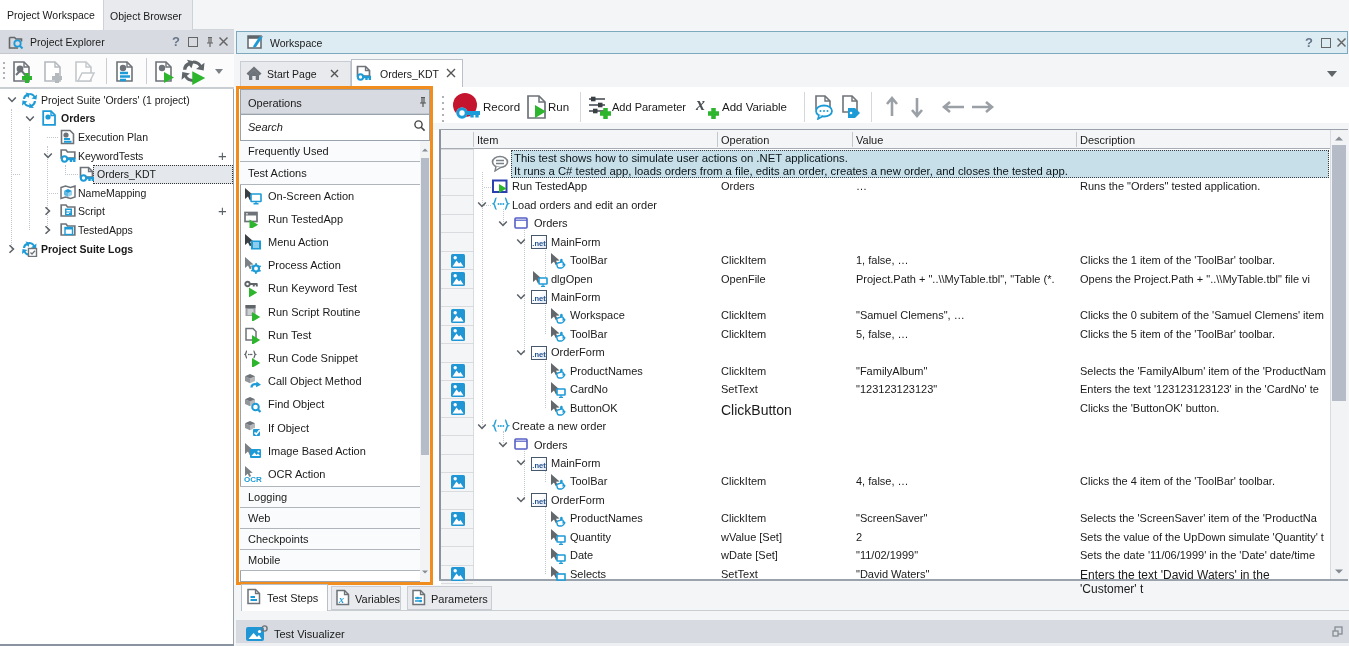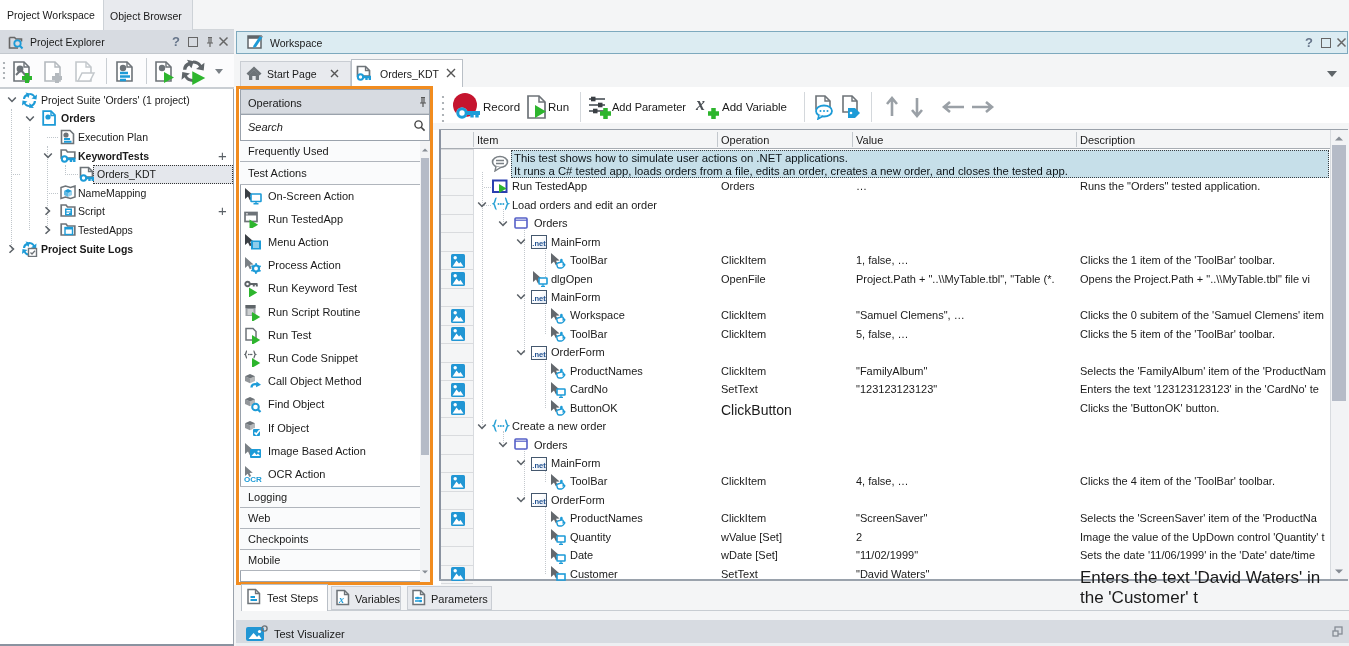--- a/index.html
+++ b/index.html
@@ -110,21 +110,21 @@
   </svg>
 <div class="a" style="left:78px;top:131.0px;font-size:10.5px;font-weight:normal">Execution Plan</div>
 <svg class="a" style="left:43px;top:151px" width="10" height="9" viewBox="0 0 10 9">
     <path d="M1.2 2.5 L5 6.5 L8.8 2.5" fill="none" stroke="#5a6066" stroke-width="1.5"></path>
   </svg>
 <svg class="a" style="left:60px;top:148px" width="17" height="15" viewBox="0 0 17 15">
     <path d="M1.2 2 L6 2 L7.5 4 L14.8 4 L14.8 10 L1.2 10 Z" fill="#fff" stroke="#6d7378" stroke-width="1.7"></path>
     <circle cx="4.5" cy="11" r="2.7" fill="#fff" stroke="#1d9bd7" stroke-width="2"></circle>
     <path d="M7.2 11 L15.5 11 M11 11.2 L11 14 M14.3 11.2 L14.3 14" stroke="#1d9bd7" stroke-width="2.4"></path>
   </svg>
-<div class="a" style="left:78px;top:149.6px;font-size:10.5px;font-weight:bold">KeywordTests</div>
+<div class="a" style="left:78px;top:149.6px;font-size:10.5px;font-weight:normal">KeywordTests</div>
 <div class="a" style="left:218px;top:146.6px;font-size:15px;color:#5a6066">+</div>
 <div class="a" style="left:93px;top:164.9px;width:140px;height:19px;background:#e4e7ec;border:1px dotted #333"></div>
 <svg class="a" style="left:79px;top:166px" width="16" height="16" viewBox="0 0 16 16">
     <path d="M1.5 1.5 L9.5 1.5 L13.5 5.5 L13.5 11 L1.5 11 Z" fill="#fff" stroke="#6d7378" stroke-width="1.7"></path>
     <path d="M9.5 2 L9.5 5.5 L13 5.5" fill="none" stroke="#6d7378" stroke-width="1.3"></path>
     <circle cx="4.5" cy="12" r="2.7" fill="#fff" stroke="#1d9bd7" stroke-width="2"></circle>
     <path d="M7.2 12 L15 12 M10.5 12.2 L10.5 15 M13.8 12.2 L13.8 15" stroke="#1d9bd7" stroke-width="2.4"></path>
   </svg>
 <div class="a" style="left:97px;top:168.2px;font-size:10.5px;font-weight:normal">Orders_KDT</div>
 <svg class="a" style="left:60px;top:185px" width="16" height="15" viewBox="0 0 16 15">
@@ -652,40 +652,40 @@
     <circle cx="4.2" cy="3.8" r="1.7" fill="#fff"></circle>
   </svg>
 <svg class="a" style="left:549px;top:529.3px" width="17" height="16" viewBox="0 0 17 16">
     <path transform="translate(2,0) scale(1)" d="M0 0 L0 11 L3 8.6 L4.8 12.2 L6.8 11.2 L5 7.8 L8.6 7.4 Z" fill="#63686d"></path>
     <rect x="8" y="7" width="8" height="6" rx="0.5" fill="#fff" stroke="#1d9bd7" stroke-width="1.6"></rect>
     <path d="M12 13 L12 15 M10 15.3 L14 15.3" stroke="#1d9bd7" stroke-width="1.2"></path>
   </svg>
 <div class="a" style="left:570px;top:530.8px;font-size:11px">Quantity</div>
 <div class="a" style="left:721px;top:530.8px;font-size:11px;width:128px;overflow:hidden">wValue [Set]</div>
 <div class="a" style="left:856px;top:530.8px;font-size:11px;width:217px;overflow:hidden">2</div>
-<div class="a" style="left:1080px;top:530.8px;font-size:11px;width:249px;overflow:hidden">Image the value of the UpDown control 'Quantity' t</div>
+<div class="a" style="left:1080px;top:530.8px;font-size:11px;width:249px;overflow:hidden">Sets the value of the UpDown simulate 'Quantity' t</div>
 <div class="a" style="left:441px;top:546.0px;width:32px;height:1px;background:#d9dbde"></div>
 <svg class="a" style="left:549px;top:547.7px" width="17" height="16" viewBox="0 0 17 16">
     <path transform="translate(2,0) scale(1)" d="M0 0 L0 11 L3 8.6 L4.8 12.2 L6.8 11.2 L5 7.8 L8.6 7.4 Z" fill="#63686d"></path>
     <rect x="8" y="7" width="8" height="6" rx="0.5" fill="#fff" stroke="#1d9bd7" stroke-width="1.6"></rect>
     <path d="M12 13 L12 15 M10 15.3 L14 15.3" stroke="#1d9bd7" stroke-width="1.2"></path>
   </svg>
 <div class="a" style="left:570px;top:549.2px;font-size:11px">Date</div>
 <div class="a" style="left:721px;top:549.2px;font-size:11px;width:128px;overflow:hidden">wDate [Set]</div>
 <div class="a" style="left:856px;top:549.2px;font-size:11px;width:217px;overflow:hidden">"11/02/1999"</div>
 <div class="a" style="left:1080px;top:549.2px;font-size:11px;width:249px;overflow:hidden">Sets the date '11/06/1999' in the 'Date' date/time</div>
 <div class="a" style="left:441px;top:564.5px;width:32px;height:1px;background:#d9dbde"></div>
 <svg class="a" style="left:549px;top:566.2px" width="17" height="16" viewBox="0 0 17 16">
     <path transform="translate(2,0) scale(1)" d="M0 0 L0 11 L3 8.6 L4.8 12.2 L6.8 11.2 L5 7.8 L8.6 7.4 Z" fill="#63686d"></path>
     <rect x="8" y="8" width="8" height="6" fill="#fff" stroke="#1d9bd7" stroke-width="1.6"></rect>
   </svg>
-<div class="a" style="left:570px;top:567.7px;font-size:11px">Customer</div>
+<div class="a" style="left:570px;top:567.7px;font-size:11px">Selects</div>
 <div class="a" style="left:721px;top:567.7px;font-size:11px;width:128px;overflow:hidden">SetText</div>
 <div class="a" style="left:856px;top:567.7px;font-size:11px;width:217px;overflow:hidden">"David Waters"</div>
-<div class="a" style="left:1080px;top:567.7px;font-size:17px;width:249px;overflow:hidden">Enters the text 'David Waters' in the 'Customer' t</div>
+<div class="a" style="left:1080px;top:567.7px;font-size:12px;width:249px;overflow:hidden">Enters the text 'David Waters' in the 'Customer' t</div>
 <div class="a" style="left:441px;top:582.9px;width:32px;height:1px;background:#d9dbde"></div>
 <svg class="a" style="left:451px;top:567.2px" width="14" height="14" viewBox="0 0 14 14">
     <rect x="0" y="0" width="14" height="14" rx="1.5" fill="#2196d4"></rect>
     <path d="M1.5 12.5 L5.5 6.5 L8 9.5 L9.5 8 L12.5 12.5 Z" fill="#fff"></path>
     <circle cx="4.2" cy="3.8" r="1.7" fill="#fff"></circle>
   </svg>
 <div class="a" style="left:441px;top:177.5px;width:32px;height:1px;background:#d9dbde"></div>
 <div class="a" style="left:441px;top:149px;width:32px;height:1px;background:#d9dbde"></div>
 <div class="a" style="left:1330px;top:130px;width:18px;height:449px;background:#f2f3f5;border-left:1px solid #d8dbdf"></div>
 <svg class="a" style="left:1334px;top:134px" width="10" height="9" viewBox="0 0 10 9">

